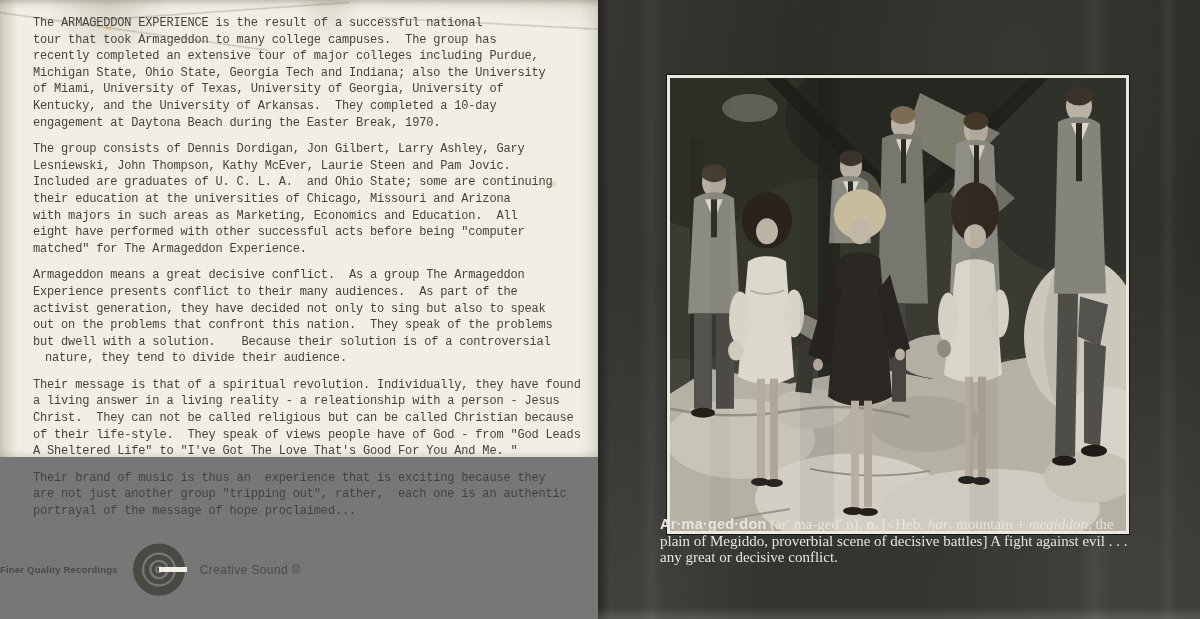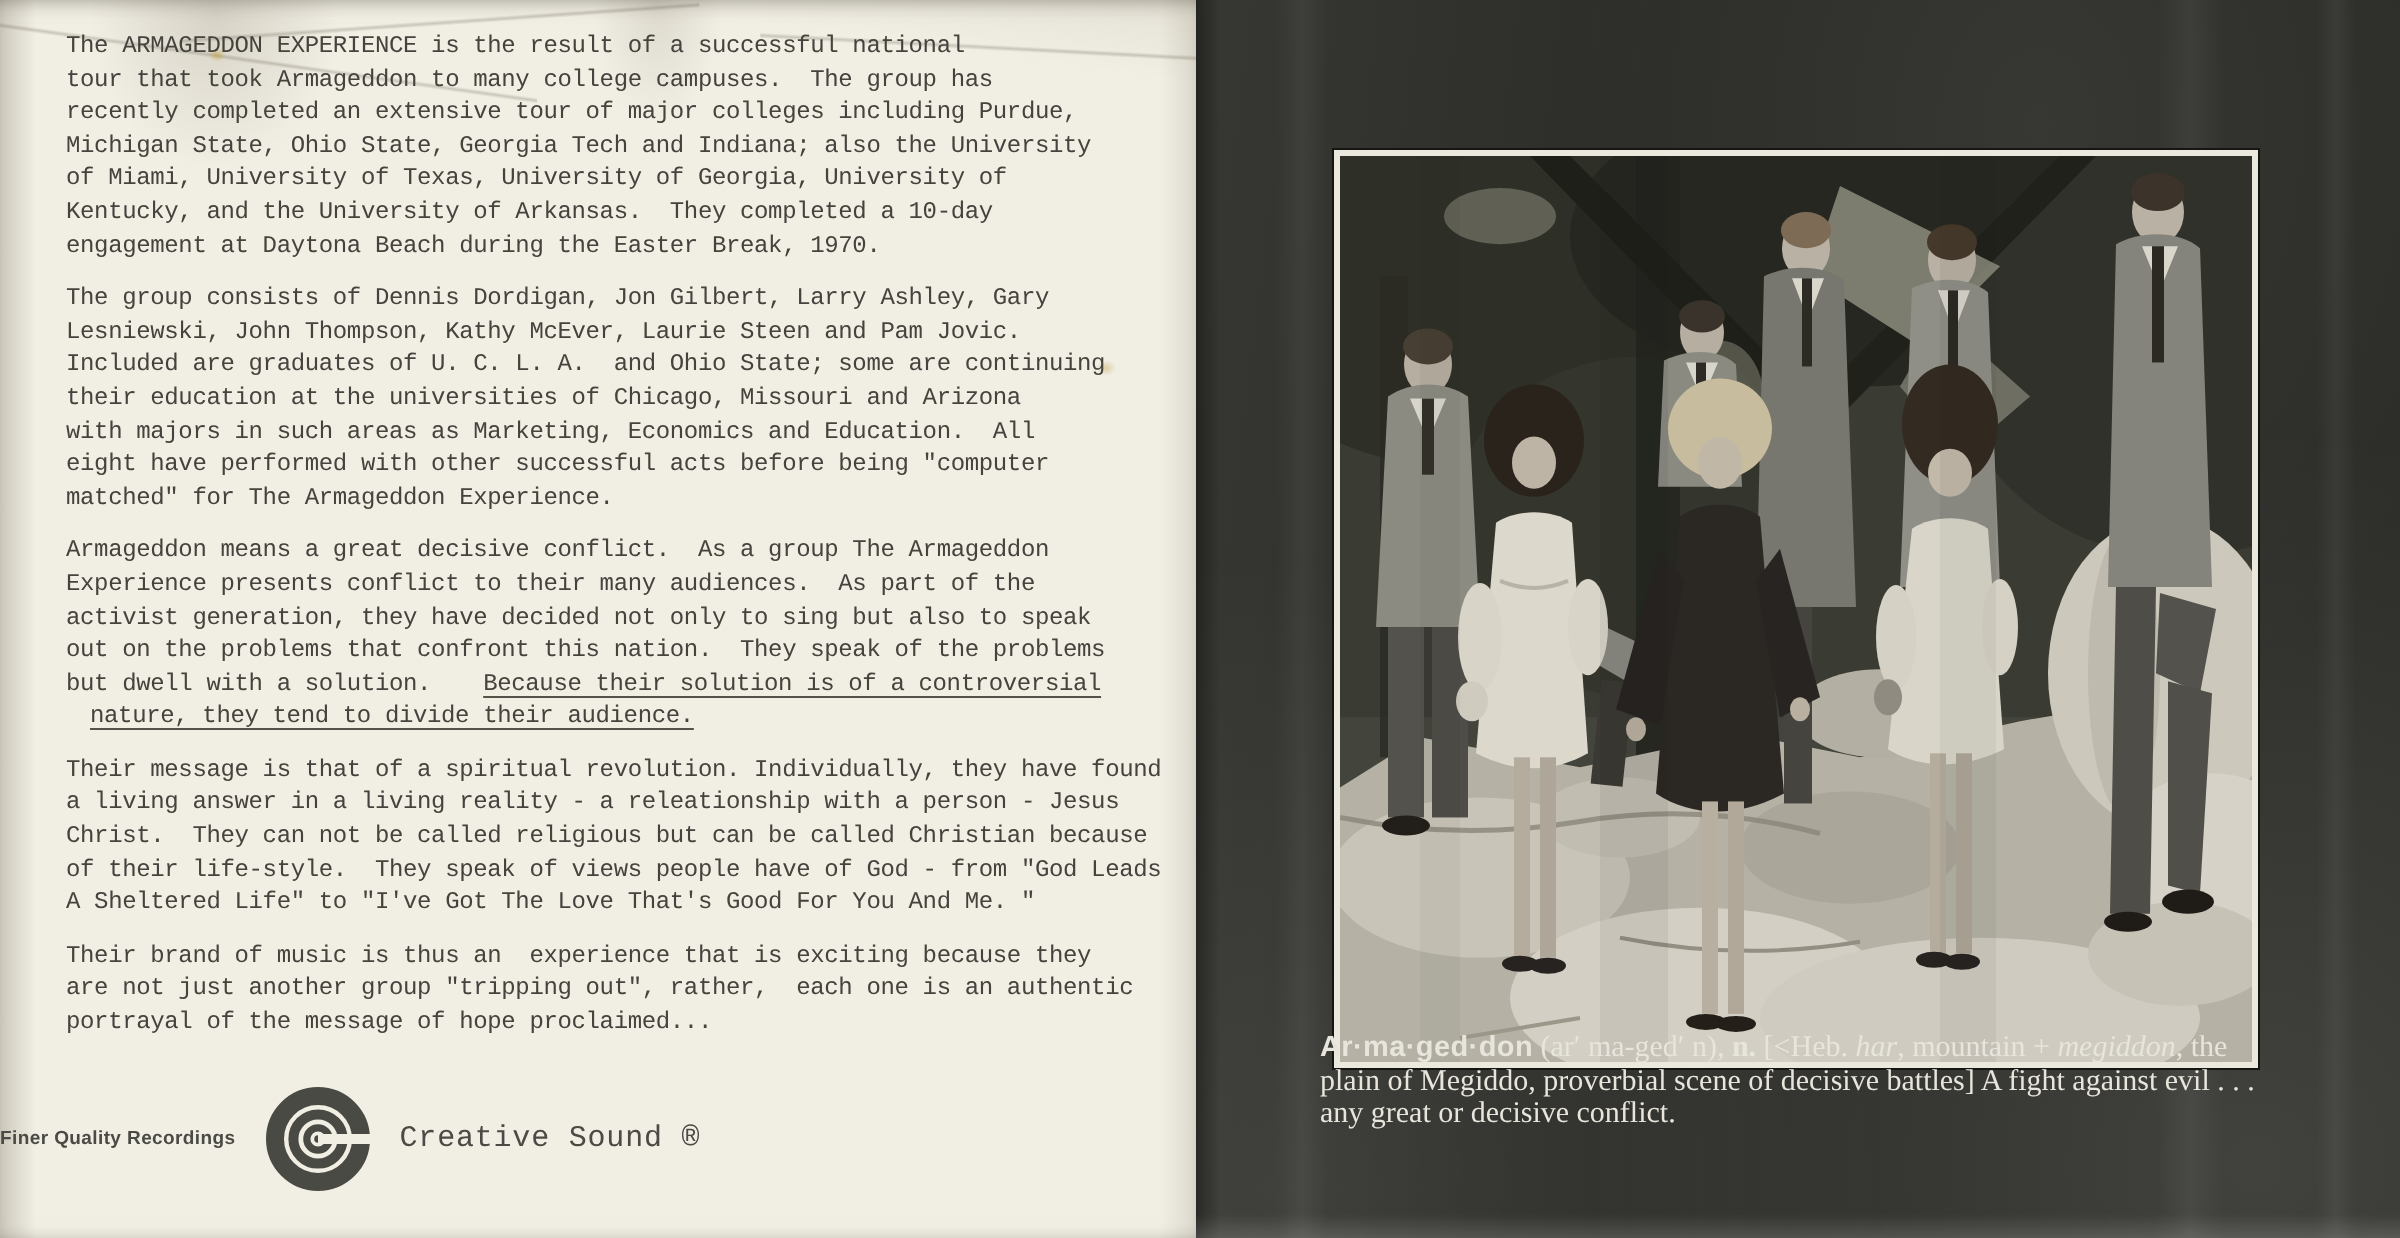--- a/index.html
+++ b/index.html
@@ -1,42 +1,42 @@
 <!DOCTYPE html>
 <html><head>
 <meta charset="utf-8">
 <style>
   html,body{margin:0;padding:0;background:#777;}
   .spread{position:relative;width:1200px;height:619px;overflow:hidden;display:flex;
           font-family:"Liberation Sans",sans-serif;}
   
-  .left-page{position:relative;width:598px;height:619px;flex:0 0 598px;
+  .left-page{position:relative;width:598px;height:457px;flex:0 0 598px;
     background:
       radial-gradient(ellipse at 18% 1%, rgba(120,112,90,.22), transparent 9%),
       radial-gradient(ellipse at 55% 0%, rgba(125,118,95,.18), transparent 7%),
       linear-gradient(188deg, rgba(150,143,120,.14), transparent 6%),
       linear-gradient(90deg, rgba(110,104,85,.28), rgba(110,104,85,0) 3%),
       linear-gradient(270deg, rgba(110,104,85,.16), rgba(110,104,85,0) 3%),
       #f1eee4;
     box-shadow:inset 0 8px 10px -8px rgba(80,75,60,.55), inset 0 -6px 8px -7px rgba(80,75,60,.35);}
   .crease{position:absolute;background:linear-gradient(rgba(100,95,78,.0), rgba(100,95,78,.28), rgba(100,95,78,0));}
   .crease.c1{left:-30px;top:28px;width:300px;height:3px;transform:rotate(8deg);}
   .crease.c2{left:90px;top:10px;width:260px;height:3px;transform:rotate(-4deg);}
   .crease.c3{left:380px;top:22px;width:220px;height:3px;transform:rotate(3deg);}
   .stain{position:absolute;border-radius:50%;}
   .stain.s1{left:104px;top:24px;width:9px;height:7px;background:radial-gradient(rgba(195,160,60,.55), rgba(195,160,60,0) 70%);}
   .stain.s2{left:548px;top:180px;width:10px;height:8px;background:radial-gradient(rgba(190,160,70,.4), rgba(190,160,70,0) 70%);}
   .text-block{position:absolute;left:33px;top:15px;color:#45433d;
     font-family:"Liberation Mono","DejaVu Sans Mono",monospace;
     font-size:12px;line-height:16.6px;letter-spacing:-0.18px;white-space:pre;}
   .para{margin:0 0 10px 0;}
-  .u{text-decoration:underline;text-decoration-thickness:1px;text-underline-offset:3px;text-decoration-color:#55524b;padding-left:12px;}
+  .u{text-decoration-thickness:1px;text-underline-offset:3px;text-decoration-color:#55524b;padding-left:12px;}
   .label-row{position:absolute;left:0;top:541px;width:100%;display:flex;align-items:center;justify-content:flex-start;gap:13px;color:#4b4a45;}
   .label-left{font-size:9.5px;font-weight:bold;letter-spacing:.2px;}
-  .label-right{font-size:15px;letter-spacing:.4px;font-family:Liberation Mono, monospace;}
+  .label-right{font-size:12px;letter-spacing:.4px;}
   
   .right-page{position:relative;width:602px;height:619px;flex:0 0 602px;
     background:
       linear-gradient(90deg, rgba(0,0,0,.35), rgba(0,0,0,0) 2%),
       radial-gradient(ellipse at 88% 94%, rgba(255,255,255,.10), transparent 45%),
       radial-gradient(ellipse at 8% 96%, rgba(255,255,255,.07), transparent 38%),
       radial-gradient(ellipse at 70% 10%, rgba(255,255,255,.05), transparent 40%),
       linear-gradient(97deg, rgba(255,255,255,.05), transparent 35%),
       #2c2c28;}
   .right-page::after{content:"";position:absolute;left:0;right:0;bottom:0;height:12px;

